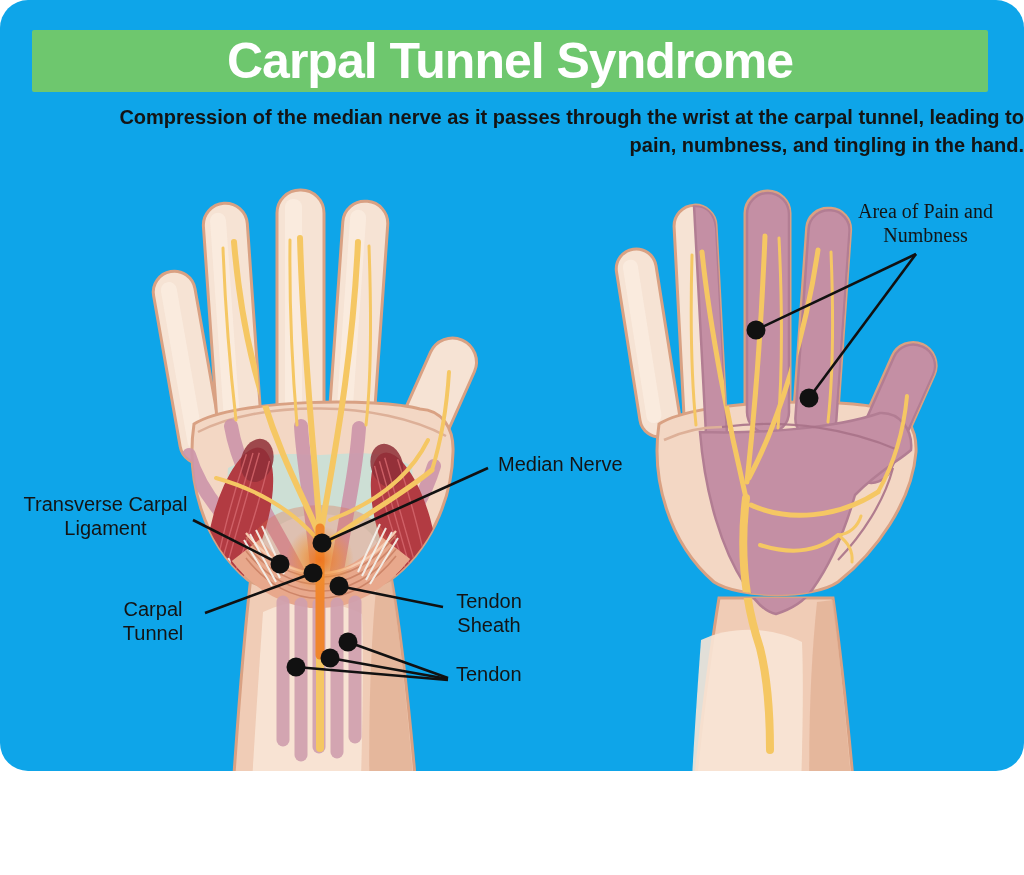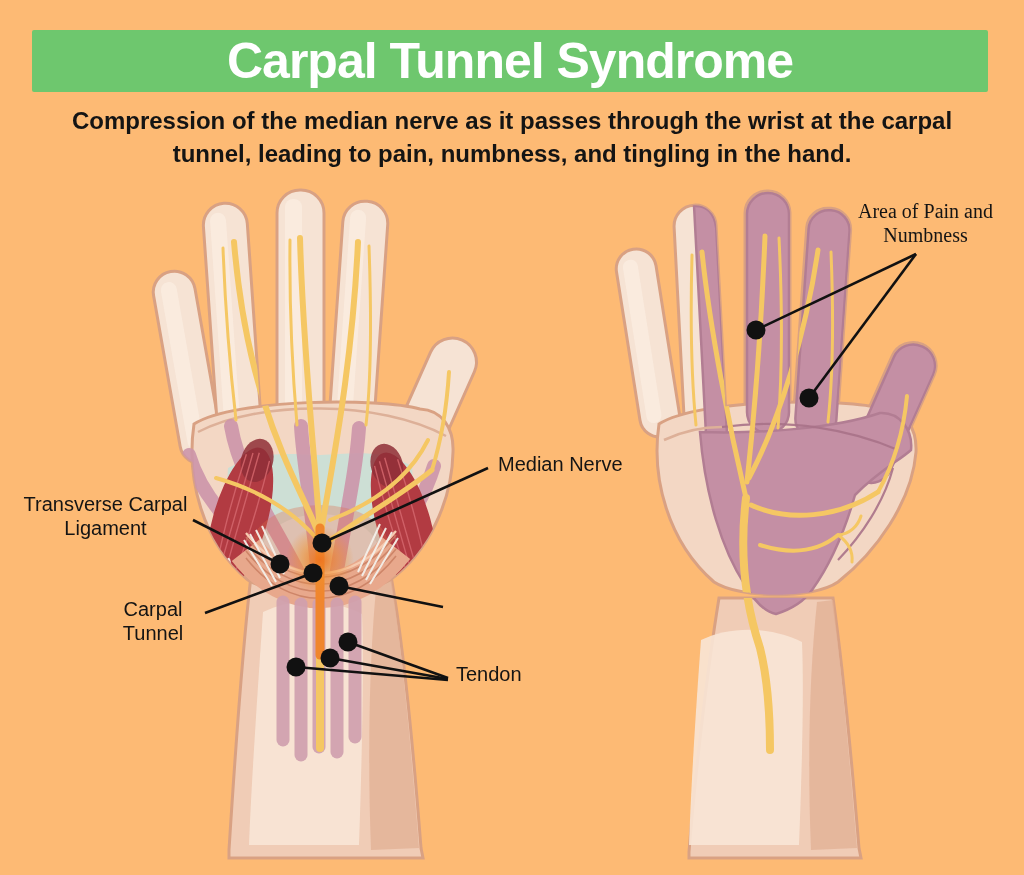--- a/index.html
+++ b/index.html
@@ -1,24 +1,24 @@
 <!DOCTYPE html>
 <html style="--banner-green: #6ec76e; --title-text: #ffffff; --body-text: #141414; --skin-light: #f6e3d4; --skin-mid: #f3d7c4; --skin-shadow: #e2b196; --skin-outline: #d9a183; --tendon-mauve: #cc95aa; --nerve-yellow: #f5c763; --nerve-orange: #f0862d; --muscle-red: #b23b42; --ligament-salmon: #e8a88c; --carpal-teal: #cddfd5; --pain-mauve: #c48fa4; --pain-outline: #b27d93; --callout-black: #111111;"><head>
 <meta charset="utf-8">
 <style>
   html,body{margin:0;padding:0;background:#ffffff;}
-  .stage{position:relative;width:1024px;height:875px;background:#fdba74;overflow:hidden;
-         font-family:"Liberation Sans","DejaVu Sans",sans-serif;}
+  .stage{position:relative;width:1024px;height:771px;background:#0ea5e9;overflow:hidden;
+         font-family:"Liberation Sans","DejaVu Sans",sans-serif;border-radius:28px;}
   .banner{position:absolute;left:32px;top:30px;width:956px;height:62px;
           background:var(--banner-green,#6ec76e);border-radius:2px;
           display:flex;align-items:center;justify-content:center;}
   .banner .title{color:var(--title-text,#fff);font-size:50px;font-weight:bold;
           letter-spacing:-1px;white-space:nowrap;}
-  .subtitle{position:absolute;left:0;top:104px;width:1024px;text-align:center;
-          color:var(--body-text,#141414);font-size:24px;font-weight:bold;line-height:1.38;}
+  .subtitle{position:absolute;left:0;top:104px;width:1024px;text-align:right;
+          color:var(--body-text,#141414);font-size:20px;font-weight:bold;line-height:1.38;}
   .subtitle span{display:inline-block;max-width:930px;}
   svg.diagram{position:absolute;left:0;top:0;width:1024px;height:875px;z-index:1;}
   .lbl{position:absolute;z-index:2;color:var(--body-text,#141414);font-size:20px;
        line-height:1.22;text-align:center;}
   .nowrap{white-space:nowrap;}
 
   
   .skin{fill:var(--skin-light,#f6e3d4);stroke:var(--skin-outline,#d9a183);stroke-width:3;}
   .skinHi{fill:#fbeee2;opacity:.75;}
   .palm{fill:var(--skin-mid,#f3d7c4);stroke:var(--skin-outline,#d9a183);stroke-width:3;}
@@ -231,15 +231,16 @@
       <circle class="callout-dot" cx="330" cy="658" r="9.5"></circle>
       <circle class="callout-dot" cx="296" cy="667" r="9.5"></circle>
       <circle class="callout-dot" cx="756" cy="330" r="9.5"></circle>
       <circle class="callout-dot" cx="809" cy="398" r="9.5"></circle>
     </g>
   </svg>
 
   <div class="lbl" style="left:110px;top:597px;width:86px;">Carpal Tunnel</div>
   <div class="lbl" style="left:18px;top:492px;width:175px;">Transverse Carpal Ligament</div>
   <div class="lbl nowrap" style="left:498px;top:452px;">Median Nerve</div>
+  <div class="lbl" style="left:447px;top:589px;width:84px;">Tendon Sheath</div>
   <div class="lbl nowrap" style="left:456px;top:662px;">Tendon</div>
   <div class="lbl" style="left:848px;top:199px;width:155px;font-family:Liberation Serif, serif;">Area of Pain and Numbness</div>
 </div>
 
 </body></html>

